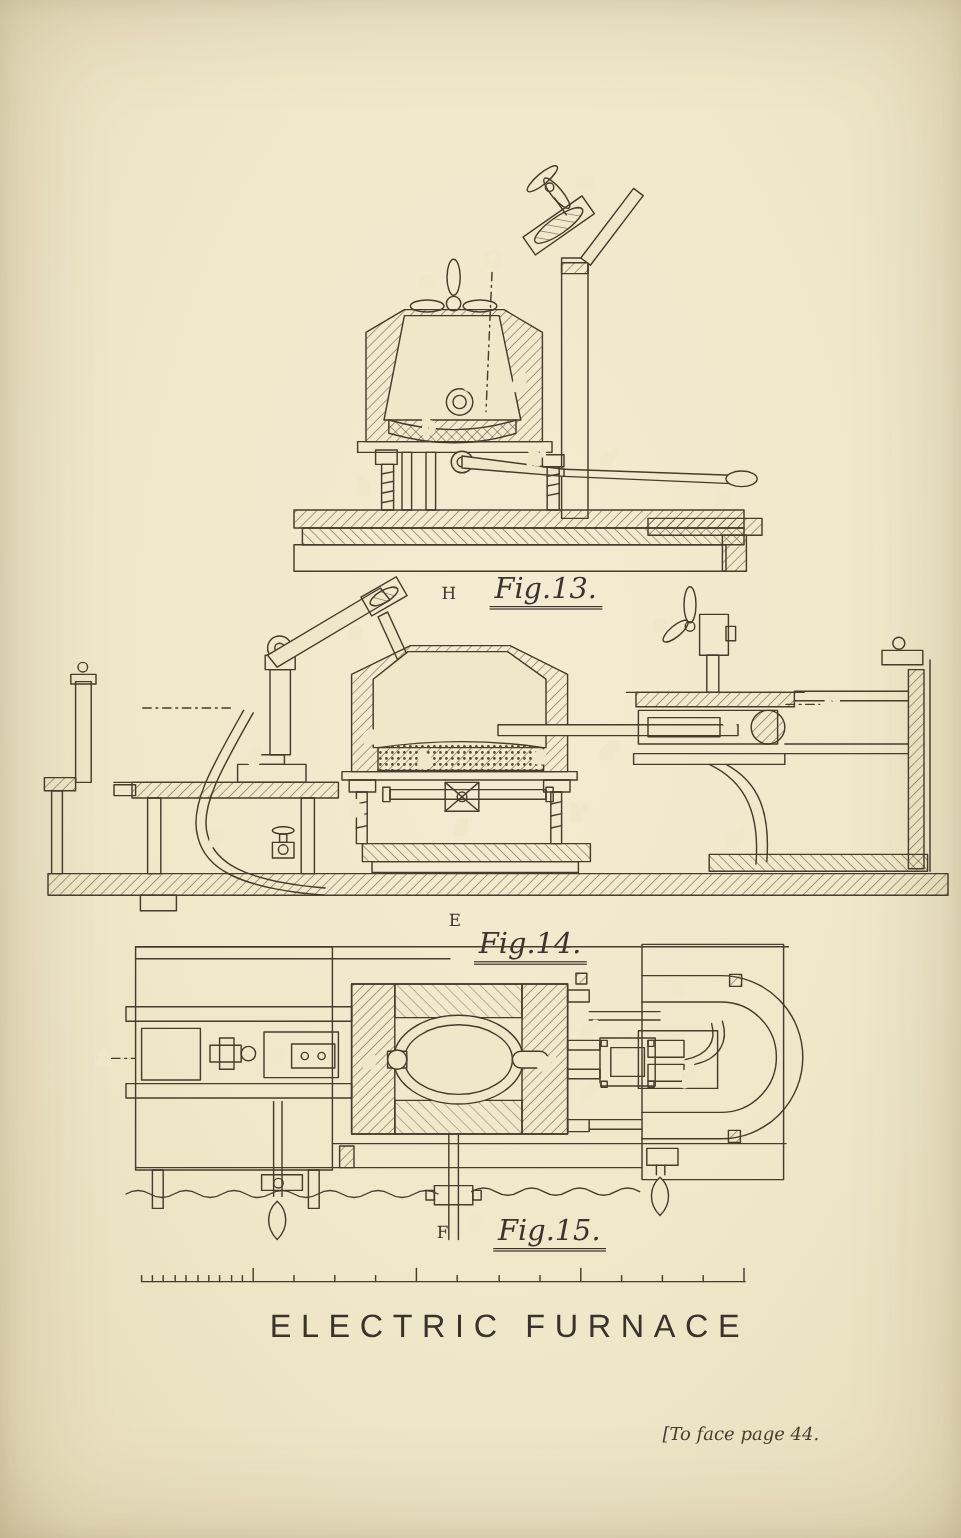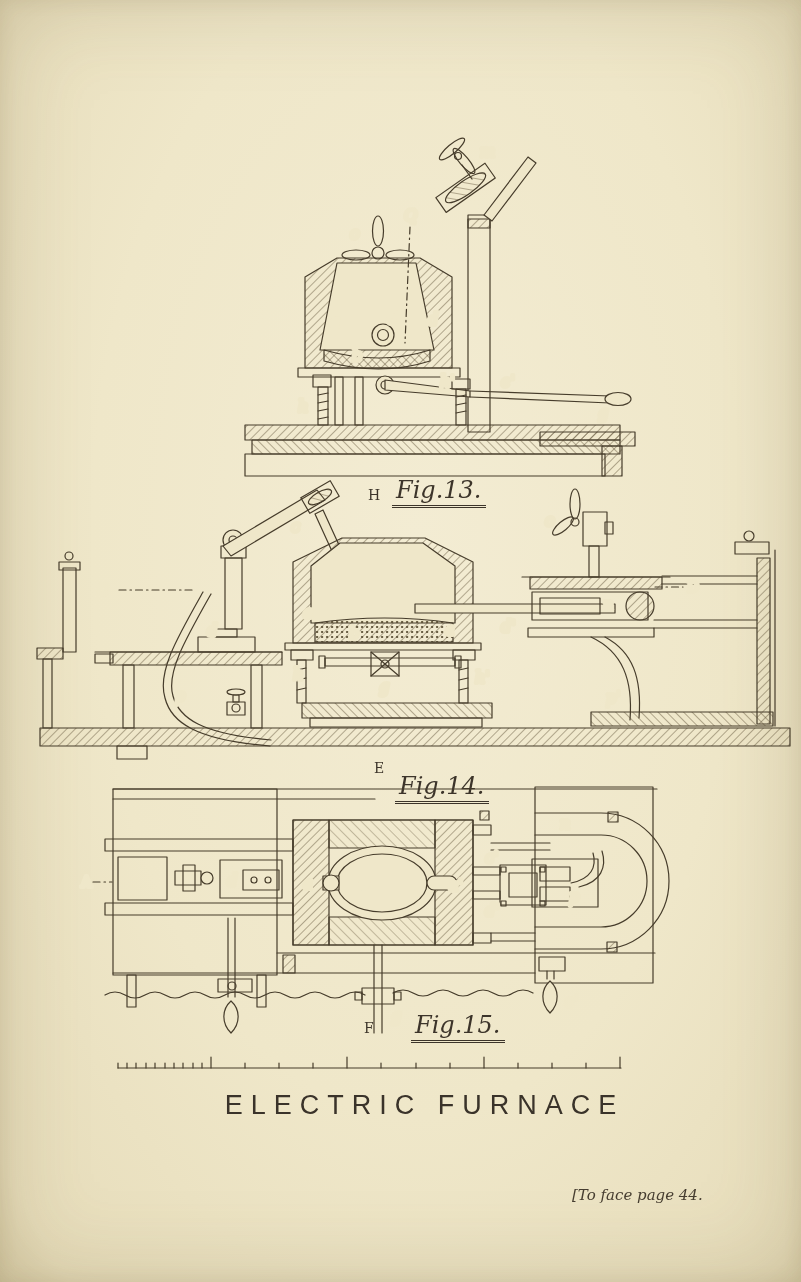--- a/index.html
+++ b/index.html
@@ -18,21 +18,21 @@
   .sec{font:15px "DejaVu Serif", serif;fill:#332b21;stroke:#efe7c9;stroke-width:4px;paint-order:stroke;}
   .dash{stroke-dasharray:7 4 1.5 4;}
   .cap{position:absolute;font:italic 24px/1 "DejaVu Serif", serif;border-bottom:3px double #3c342a;padding:0 4px 3px 4px;}
   .ref{position:absolute;font:14px "DejaVu Serif", serif;}
   .scale-num{font:italic 13px "DejaVu Serif", serif;fill:#3a3126;}
   .title{
     position:absolute;left:0;right:0;top:1090px;text-align:center;
     font-family:"Liberation Sans", sans-serif;font-size:27px;font-weight:400;
     letter-spacing:8px;color:#3a332a;padding-left:48px;
   }
-  .imprint{position:absolute;left:572px;top:1186px;font:italic 15px "DejaVu Serif", serif;color:#463d30;}
+  .imprint{position:absolute;left:552px;top:1186px;font:italic 15px "DejaVu Serif", serif;color:#463d30;}
 </style>
 </head>
 <body>
 
 <div class="page">
 
   <svg class="fig" style="left:240px;top:135px" width="460" height="370" viewBox="0 0 460 370">
     <defs>
       <pattern id="hA13" patternUnits="userSpaceOnUse" width="6" height="6" patternTransform="rotate(45)">
         <line class="pl" x1="0" y1="0" x2="0" y2="6"></line>
@@ -112,21 +112,21 @@
       <text class="lbl" x="147" y="189">c'</text>
       <text class="lbl" x="188" y="190">d</text>
       <text class="lbl" x="112" y="226">b</text>
       <text class="lbl" x="58" y="277">h</text>
       <text class="lbl" x="200" y="252">h'</text>
       <text class="lbl" x="261" y="252">e'</text>
       <text class="lbl" x="358" y="283">g</text>
     </g>
   </svg>
   <span class="ref" style="left:368px;top:487px">H</span>
-  <div class="cap" style="left:392px;top:478px">Fig.13.</div>
+  <div class="cap" style="left:408px;top:478px">Fig.13.</div>
 
   <svg class="fig" style="left:35px;top:480px" width="760" height="300" viewBox="0 0 760 300">
     <defs>
       <pattern id="hA14" patternUnits="userSpaceOnUse" width="6" height="6" patternTransform="rotate(45)">
         <line class="pl" x1="0" y1="0" x2="0" y2="6"></line>
       </pattern>
       <pattern id="hB14" patternUnits="userSpaceOnUse" width="6" height="6" patternTransform="rotate(-45)">
         <line class="pl" x1="0" y1="0" x2="0" y2="6"></line>
       </pattern>
       <pattern id="dt14" patternUnits="userSpaceOnUse" width="5" height="5">

